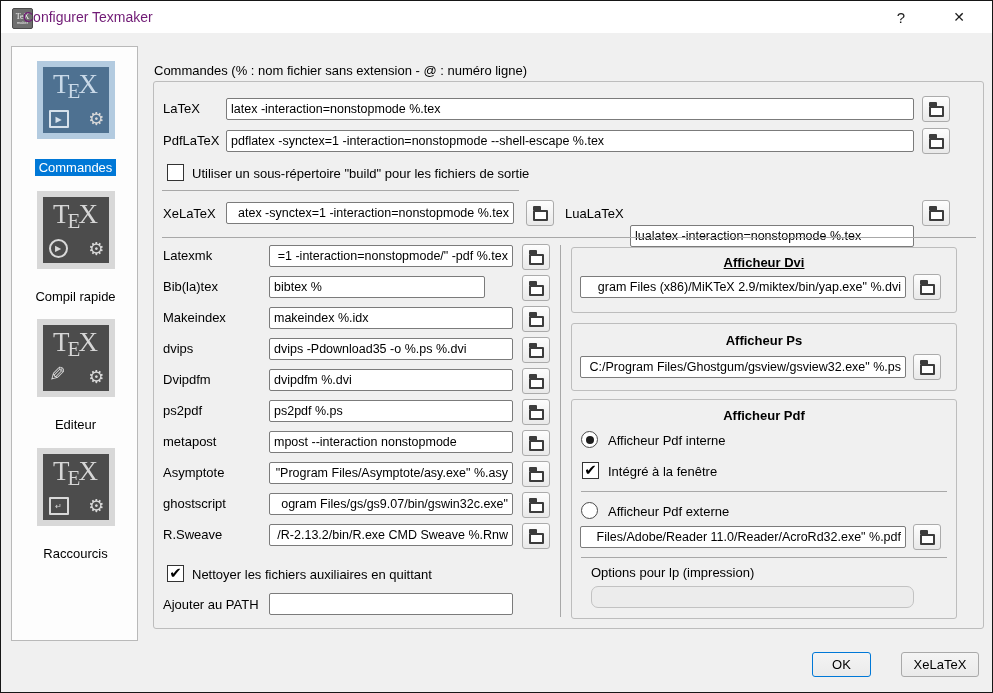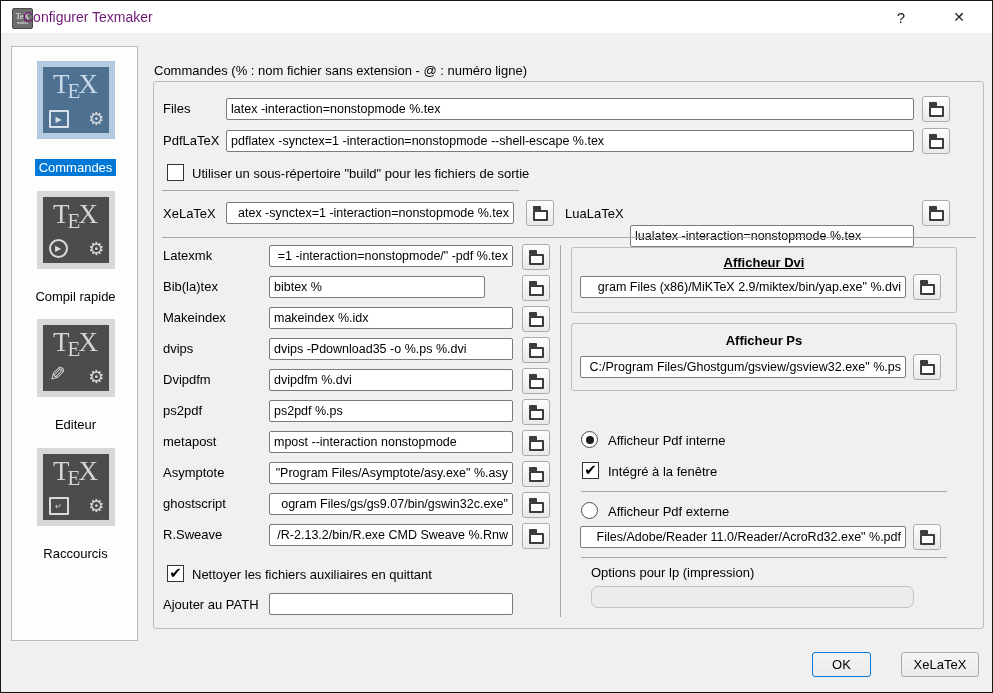--- a/index.html
+++ b/index.html
@@ -137,21 +137,21 @@
           <div class="glyph-br">⚙</div>
         </div>
       </div>
       <div class="side-label">Raccourcis</div>
     </div>
   </div>
 
   <div class="group-label">Commandes (% : nom fichier sans extension - @ : numéro ligne)</div>
   <div class="main-box"></div>
 
-  <span class="flabel" style="left:162px;top:100px;">Files</span>
+  <span class="flabel" style="left:162px;top:100px;">LaTeX</span>
   <div class="tinput" style="left:225px;top:97px;width:688px;">latex -interaction=nonstopmode %.tex</div>
   <button class="browse" style="left:921px;top:95px;">
       <span class="folder"></span>
     </button>
 
   <span class="flabel" style="left:162px;top:132px;">PdfLaTeX</span>
   <div class="tinput" style="left:225px;top:129px;width:688px;">pdflatex -synctex=1 -interaction=nonstopmode --shell-escape %.tex</div>
   <button class="browse" style="left:921px;top:127px;">
       <span class="folder"></span>
     </button>
@@ -252,20 +252,23 @@
     </button>
 
   <div class="panel" style="left:570px;top:322px;width:386px;height:68px;">
     <div class="panel-title" style="top:9px;">Afficheur Ps</div>
   </div>
   <div class="tinput alignr" style="left:579px;top:355px;width:326px;">C:/Program Files/Ghostgum/gsview/gsview32.exe" %.ps</div>
   <button class="browse" style="left:912px;top:353px;">
       <span class="folder"></span>
     </button>
 
+  <div class="panel" style="left:570px;top:398px;width:386px;height:220px;">
+    <div class="panel-title" style="top:8px;">Afficheur Pdf</div>
+  </div>
   <span class="radio" style="left:580px;top:430px;">
       <span class="dot"></span>
     </span>
   <span class="flabel" style="left:607px;top:432px;">Afficheur Pdf interne</span>
   <span class="checkbox" style="left:581px;top:461px;">
       <span class="mark">✔</span>
     </span>
   <span class="flabel" style="left:607px;top:463px;">Intégré à la fenêtre</span>
   <div class="hsep" style="left:580px;top:490px;width:366px;"></div>
   <span class="radio" style="left:580px;top:501px;"></span>

